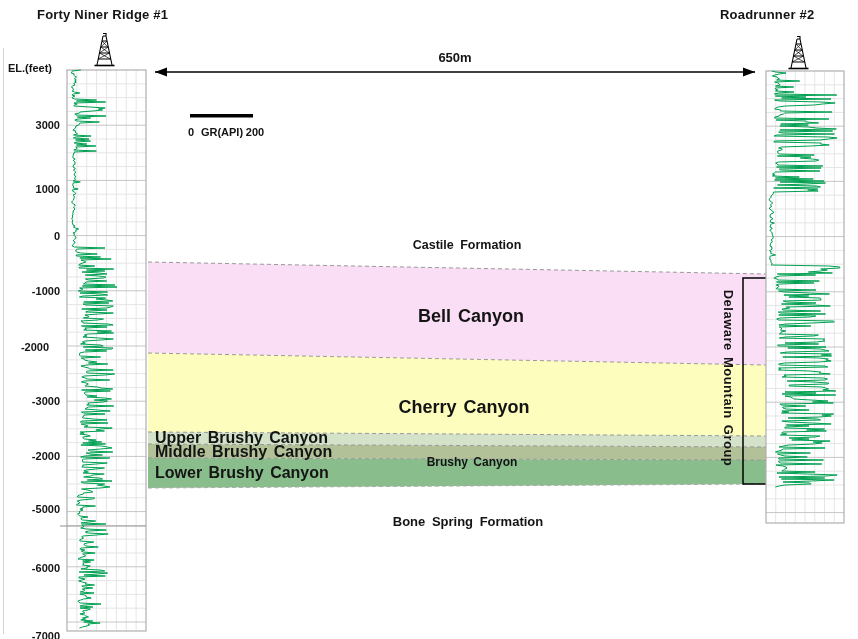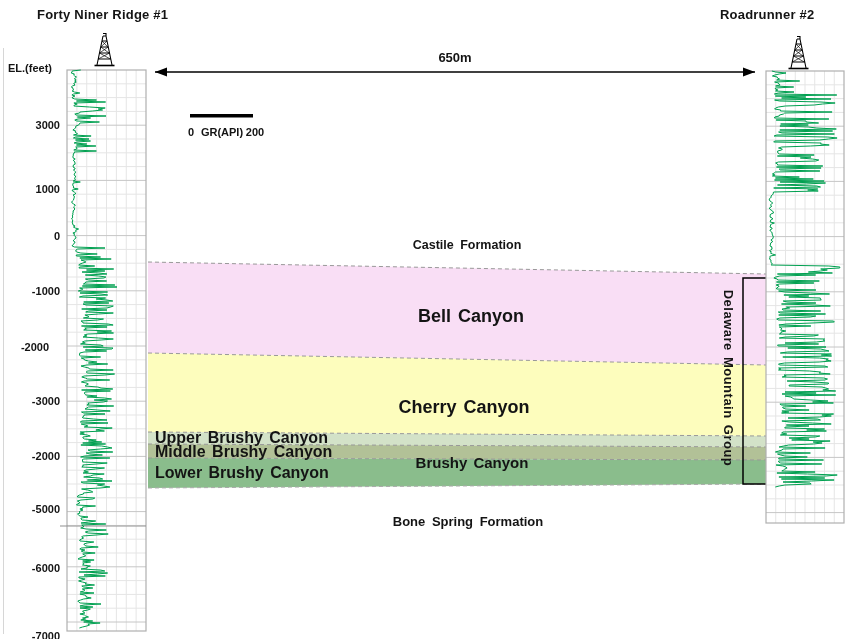--- a/index.html
+++ b/index.html
@@ -9,21 +9,21 @@
   }
   #fig{position:absolute; left:0; top:0;}
   .lbl{
     position:absolute; font-weight:bold; color:#141414; white-space:nowrap;
     transform:translate(-50%,-50%); line-height:1;
   }
   .lbl-left{transform:translate(0,-50%);}
   .title{font-size:13px; letter-spacing:0.2px;}
   .fm-sm{font-size:12.5px; word-spacing:3px;}
   .fm-md{font-size:18px; word-spacing:2px;}
-  .fm-lg{font-size:15px; word-spacing:2px;}
+  .fm-lg{font-size:12px; word-spacing:2px;}
   .fm-bone{font-size:13px; word-spacing:3px;}
   .subband{font-size:16px; word-spacing:2px;}
   .axis-label{font-size:11px;}
   .tick{
     position:absolute; left:10px; width:50px; text-align:right;
     font-weight:bold; font-size:11px; color:#141414;
   }
   .dist{font-size:13px;}
   .gr{font-size:11px;}
   .group-vertical{

